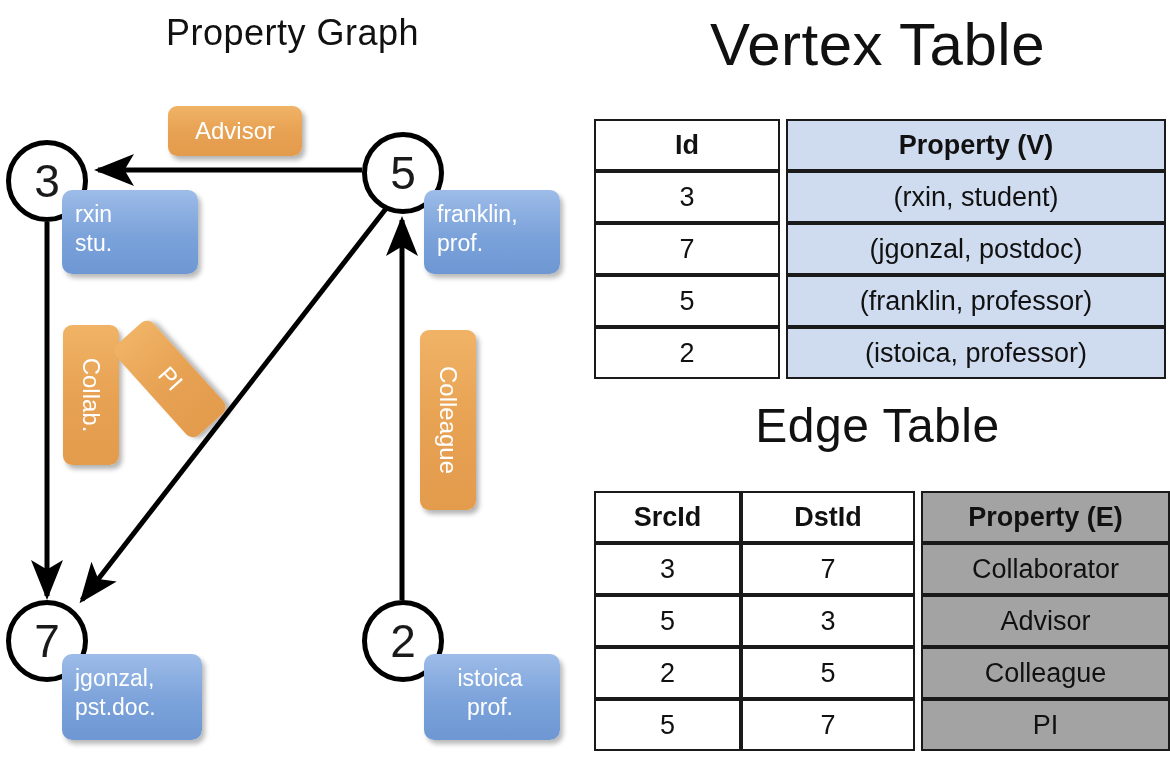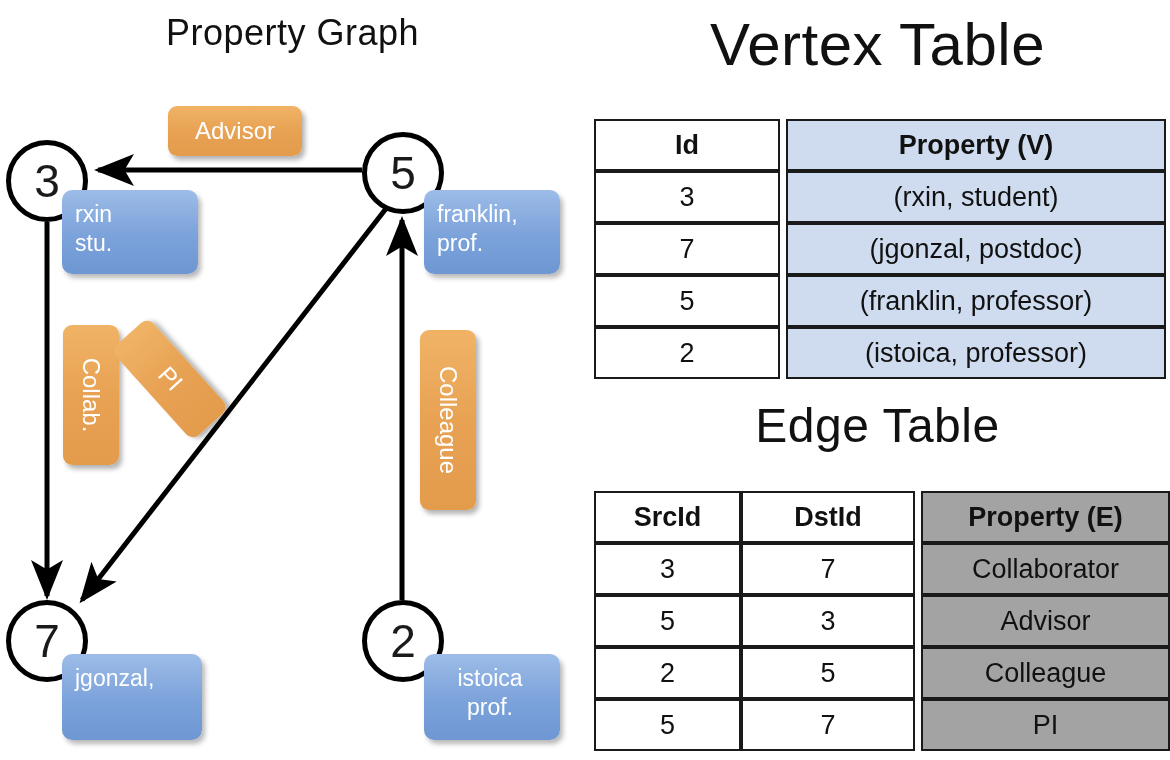--- a/index.html
+++ b/index.html
@@ -201,20 +201,21 @@
   <div class="vprop" id="vprop-rxin">
     <div>rxin</div>
     <div>stu.</div>
   </div>
   <div class="vprop" id="vprop-franklin">
     <div>franklin,</div>
     <div>prof.</div>
   </div>
   <div class="vprop" id="vprop-jgonzal">
     <div>jgonzal,</div>
+    <div>pst.doc.</div>
   </div>
   <div class="vprop" id="vprop-istoica">
     <div>istoica</div>
     <div>prof.</div>
   </div>
 
   <div class="eprop" id="eprop-advisor">
     <span>Advisor</span>
   </div>
   <div class="eprop" id="eprop-collab">

